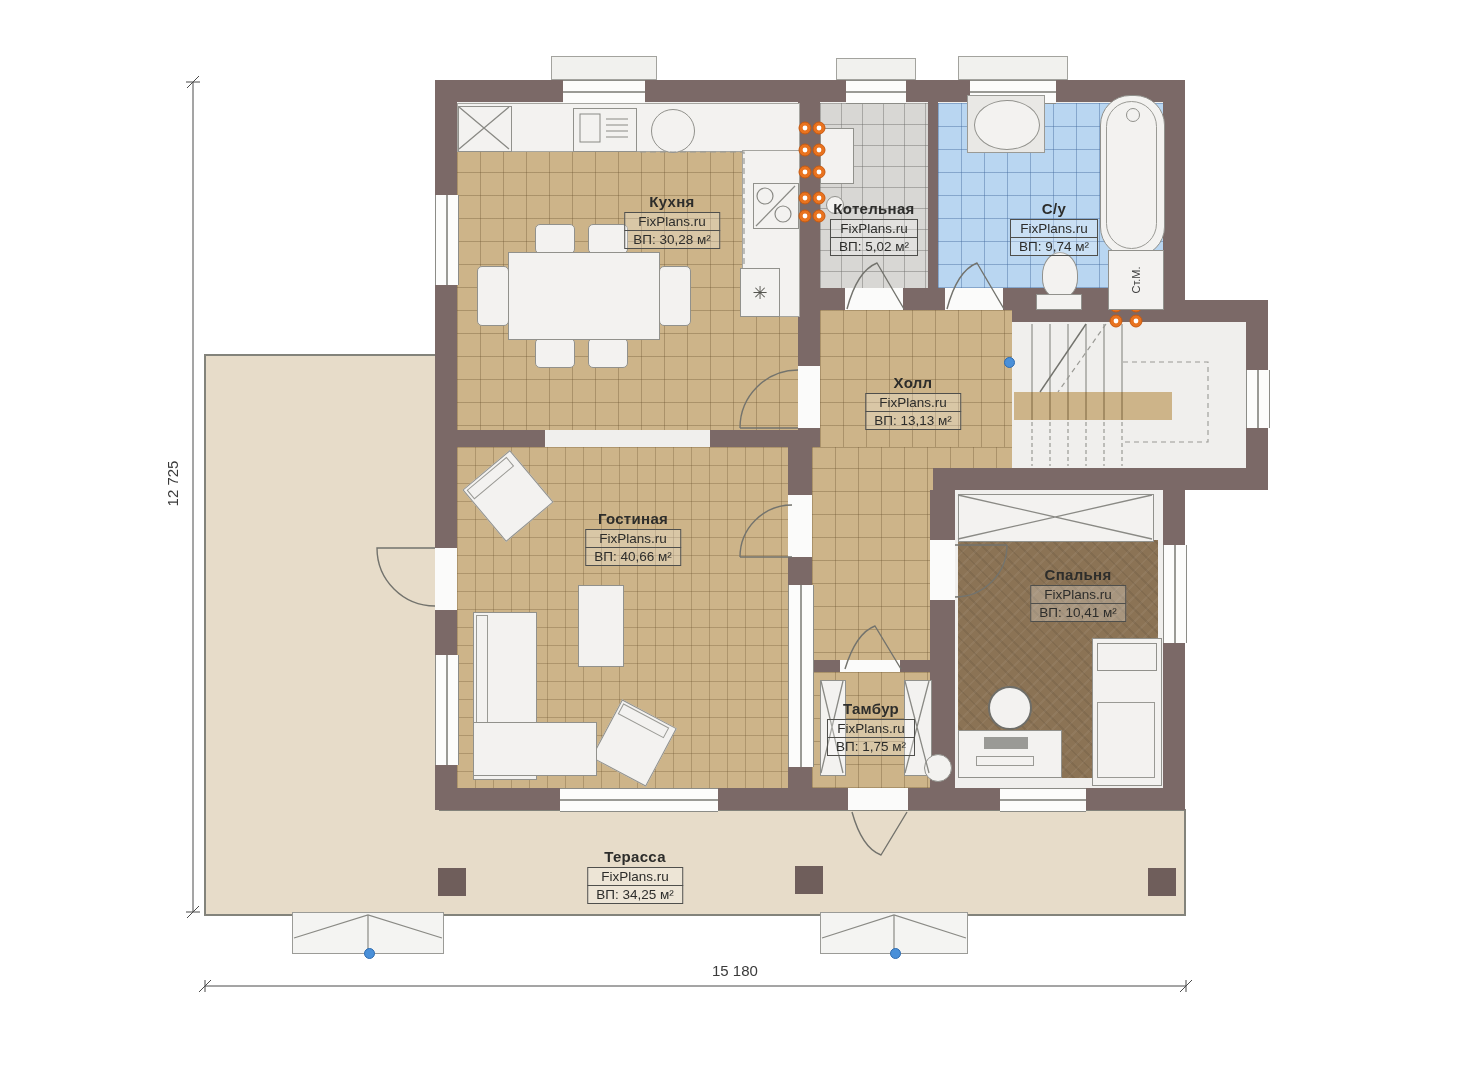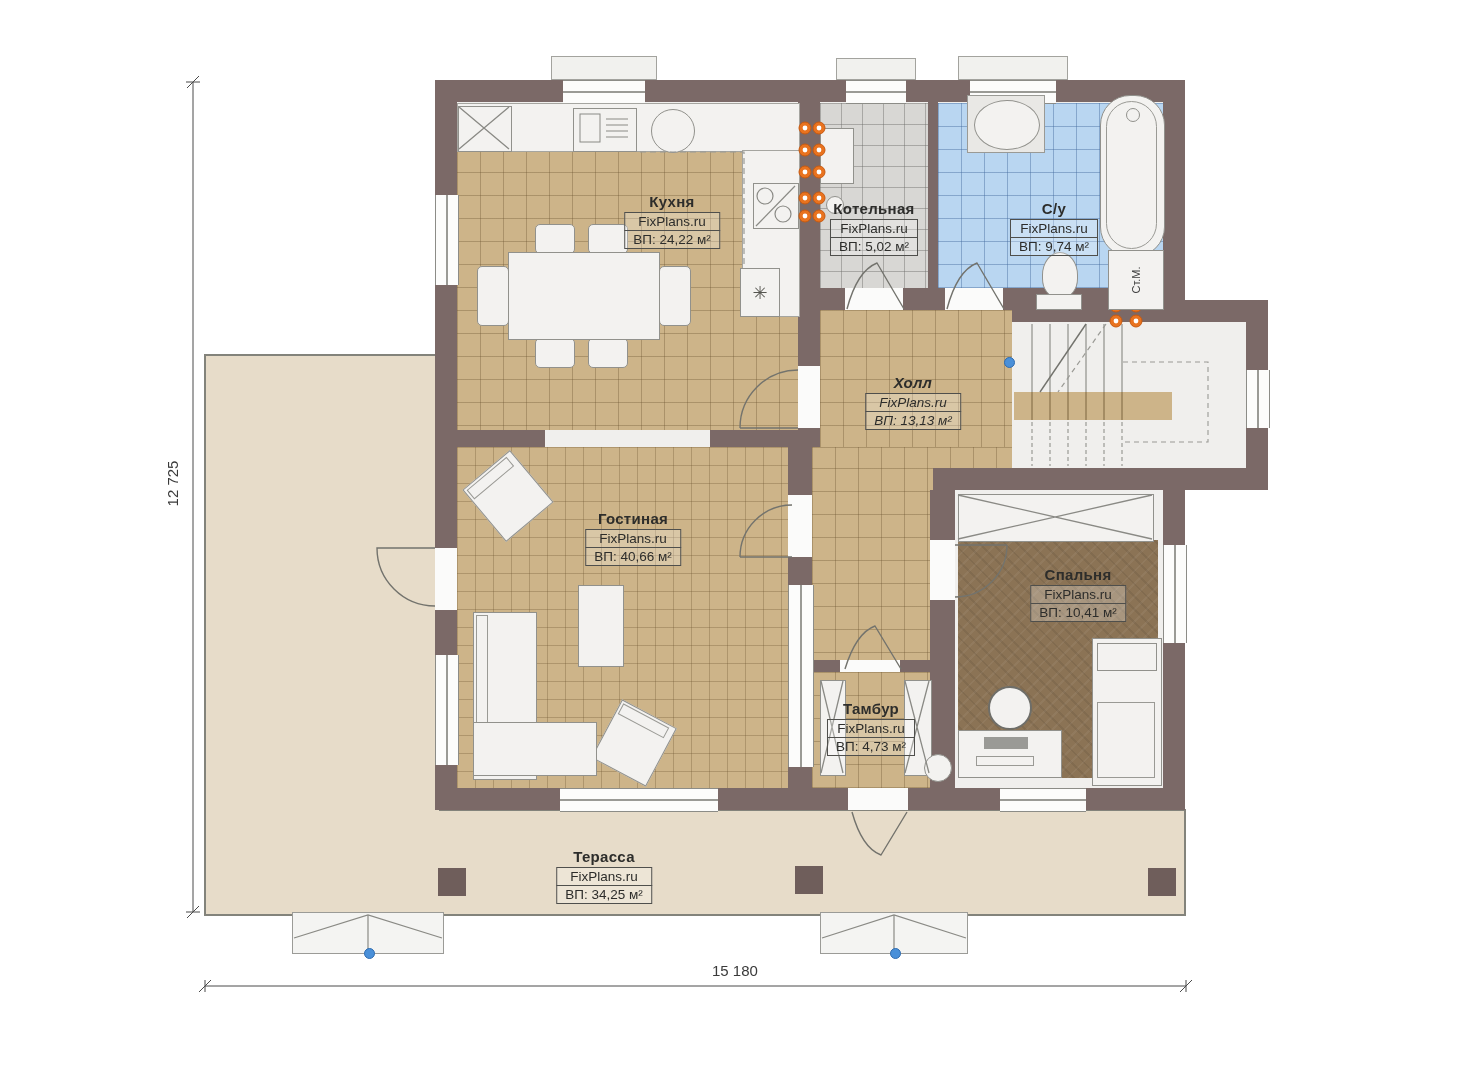--- a/index.html
+++ b/index.html
@@ -267,53 +267,53 @@
       <path d="M193 82 V912 M186 82 H200 M186 912 H200"></path>
       <path d="M187 88 L199 76 M187 918 L199 906"></path>
       <path d="M205 986 H1186 M205 980 V992 M1186 980 V992"></path>
       <path d="M199 992 L211 980 M1180 992 L1192 980"></path>
     </g>
   </svg>
 
   <div class="room-label" style="left:672px;top:193px;">
     <div class="rl-name">Кухня</div>
     <div class="rl-box">FixPlans.ru</div>
-    <div class="rl-box">ВП: 24,22 м²</div>
+    <div class="rl-box">ВП: 30,28 м²</div>
   </div>
   <div class="room-label" style="left:874px;top:200px;">
     <div class="rl-name">Котельная</div>
     <div class="rl-box">FixPlans.ru</div>
     <div class="rl-box">ВП: 5,02 м²</div>
   </div>
   <div class="room-label" style="left:1054px;top:200px;">
     <div class="rl-name">С/у</div>
     <div class="rl-box">FixPlans.ru</div>
     <div class="rl-box">ВП: 9,74 м²</div>
   </div>
-  <div class="room-label" style="left:913px;top:374px;font-style:italic;">
+  <div class="room-label" style="left:913px;top:374px;">
     <div class="rl-name">Холл</div>
     <div class="rl-box">FixPlans.ru</div>
     <div class="rl-box">ВП: 13,13 м²</div>
   </div>
   <div class="room-label" style="left:633px;top:510px;">
     <div class="rl-name">Гостиная</div>
     <div class="rl-box">FixPlans.ru</div>
     <div class="rl-box">ВП: 40,66 м²</div>
   </div>
   <div class="room-label" style="left:1078px;top:566px;">
     <div class="rl-name">Спальня</div>
     <div class="rl-box">FixPlans.ru</div>
     <div class="rl-box">ВП: 10,41 м²</div>
   </div>
   <div class="room-label" style="left:871px;top:700px;">
     <div class="rl-name">Тамбур</div>
     <div class="rl-box">FixPlans.ru</div>
-    <div class="rl-box">ВП: 4,73 м²</div>
-  </div>
-  <div class="room-label" style="left:604px;top:848px;text-align:center;">
+    <div class="rl-box">ВП: 1,75 м²</div>
+  </div>
+  <div class="room-label" style="left:635px;top:848px;text-align:center;">
     <div class="rl-name">Терасса</div>
     <div class="rl-box">FixPlans.ru</div>
     <div class="rl-box">ВП: 34,25 м²</div>
   </div>
 
   <div class="dim" style="left:150px;top:475px;transform:rotate(-90deg);">12 725</div>
   <div class="dim" style="left:712px;top:962px;">15 180</div>
 
 </div>
 

